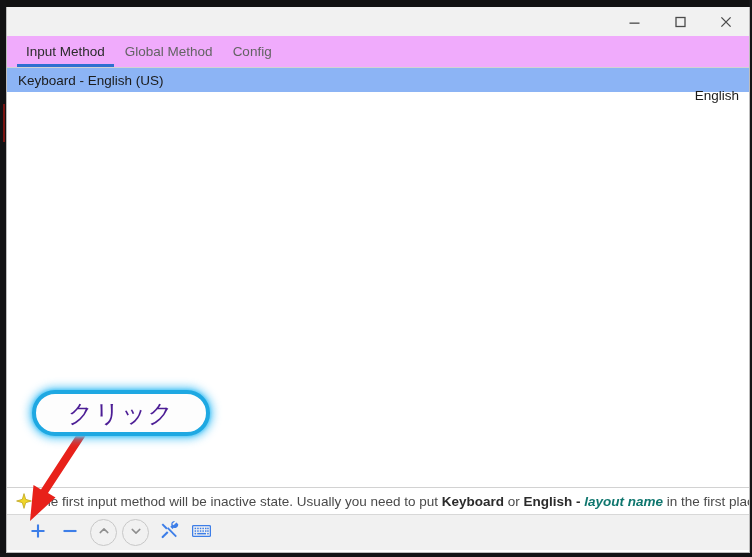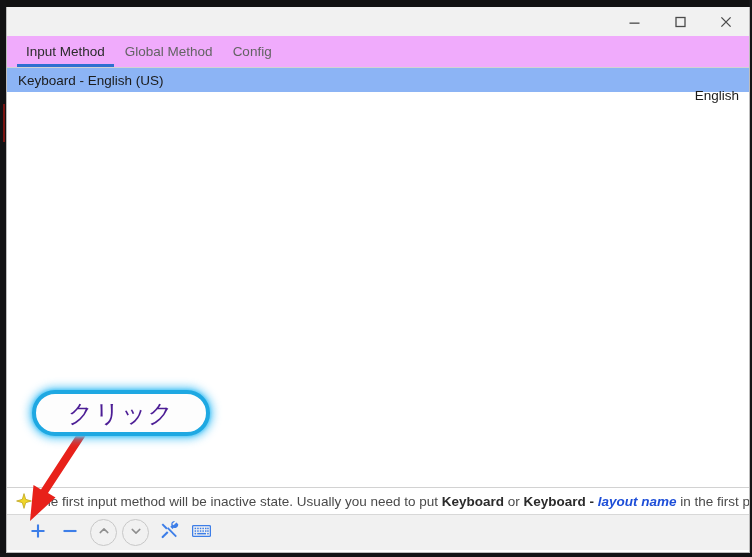--- a/index.html
+++ b/index.html
@@ -165,21 +165,21 @@
     white-space: nowrap;
   }
   .hint-star {
     flex: 0 0 auto;
     width: 22px;
     display: flex;
     align-items: center;
     justify-content: center;
   }
   .hint-text b { color: #2b2b2b; font-weight: bold; }
-  .hint-text i { font-style: italic; font-weight: bold; color: #1d4ed8; }
+  .hint-text i { font-style: italic; font-weight: bold; color: #0f766e; }
 
   
   .toolbar {
     position: relative;
     height: 36px;
     background: #f1f1f1;
     border-top: 1px solid #d8d8d8;
     display: flex;
     align-items: center;
     padding-left: 16px;
@@ -293,21 +293,21 @@
         <span class="lang">English</span>
       </div>
     </div>
 
     <div class="hintbar">
       <span class="hint-star">
         <svg width="16" height="16" viewBox="0 0 16 16">
           <path d="M8 0.6 L9.7 6.3 L15.4 8 L9.7 9.7 L8 15.4 L6.3 9.7 L0.6 8 L6.3 6.3 Z" fill="#f0d52a" stroke="#b99d13" stroke-width=".7" stroke-linejoin="round"></path>
         </svg>
       </span>
-      <span class="hint-text"><span>The first input method will be inactive state. Usually you need to put </span><b>Keyboard</b><span> or </span><b>Keyboard - </b><i>layout name</i><span> in the first place.</span></span>
+      <span class="hint-text"><span>The first input method will be inactive state. Usually you need to put </span><b>Keyboard</b><span> or </span><b>English - </b><i>layout name</i><span> in the first place.</span></span>
     </div>
 
     <div class="toolbar">
 
       <div class="tbtn">
         <span>
           <svg width="18" height="18" viewBox="0 0 18 18">
             <path d="M9 2.5 V15.5 M2.5 9 H15.5" stroke="#3d7ee8" stroke-width="2.1" stroke-linecap="butt" fill="none"></path>
           </svg>
         </span>

